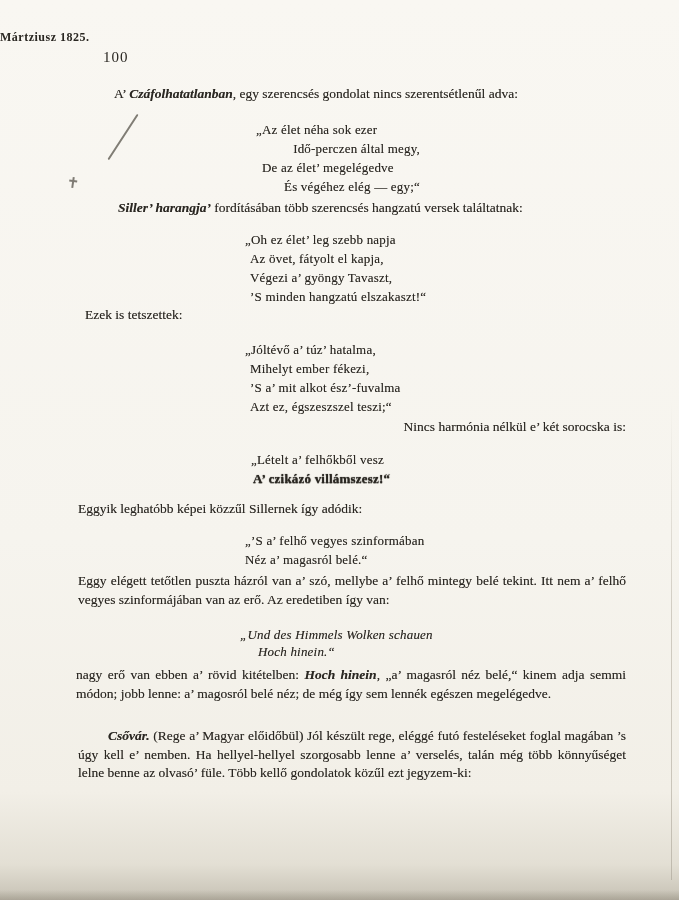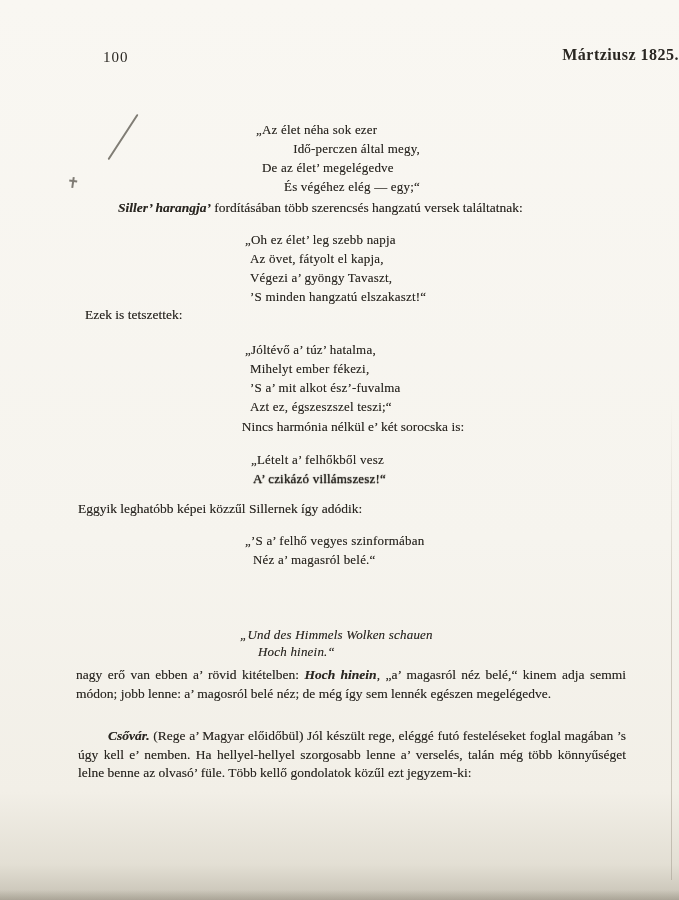--- a/index.html
+++ b/index.html
@@ -8,34 +8,34 @@
     position: relative;
     width: 679px;
     height: 900px;
     background: linear-gradient(180deg, #f9f7f2 0%, #f6f4ee 60%, #f2efe7 88%, #e3dfd4 96%, #c6c1b4 100%);
     color: #2a2722;
     font-family: "Liberation Serif", "DejaVu Serif", serif;
     overflow: hidden;
   }
   .abs { position: absolute; }
   .pagenum { top: 49px; left: 103px; font-size: 15px; letter-spacing: 1px; }
-  .header-title { top: 46px; left: 0; width: 100%; text-align: right; font-weight: bold; font-size: 16px; letter-spacing: 0.5px; }
+  .header-title { top: 30px; left: 0; width: 100%; text-align: left; font-weight: bold; font-size: 12px; letter-spacing: 0.5px; }
   .para { font-size: 13.5px; line-height: 18.5px; text-align: justify; margin: 0; text-shadow: 0 0 0.4px rgba(42,38,30,0.45); }
   .verse { font-size: 13px; line-height: 19px; letter-spacing: 0.2px; text-shadow: 0 0 0.4px rgba(42,38,30,0.45); }
   .vl { white-space: nowrap; }
   .i1 { margin-left: 22px; text-align: right; }
   .i2 { margin-left: 6px; }
   .i3 { margin-left: 28px; }
   .s1 { margin-left: 5px; }
-  .s2 { margin-left: 8px; }
+  .s2 { }
   .s3 { margin-left: 18px; }
   .s4 { margin-left: 2px; }
   em.bi { font-style: italic; font-weight: bold; }
   .italic { font-style: italic; }
-  .smudge { font-weight: normal; text-shadow: 0 0 1px rgba(30,28,22,0.85), 0 1px 0.5px rgba(30,28,22,0.35); filter: blur(0.2px); text-align: center; }
+  .smudge { font-weight: bold; text-shadow: 0 0 1px rgba(30,28,22,0.85), 0 1px 0.5px rgba(30,28,22,0.35); filter: blur(0.2px); text-align: center; }
   .slash {
     top: 110px; left: 122px; width: 2px; height: 54px;
     background: #58544b; transform: rotate(33deg); border-radius: 2px; opacity: 0.75;
   }
   .mark-t { top: 177px; left: 72px; width: 2px; height: 11px; background: #4c4840; opacity: 0.7; transform: rotate(8deg); }
   .mark-t::after { content: ""; position: absolute; top: 3px; left: -3px; width: 8px; height: 1.5px; background: #4c4840; }
   .edge-right {
     top: 400px; right: 7px; width: 1px; height: 480px;
     background: linear-gradient(180deg, transparent, #b2ac9f 45%, #a39d90); opacity: 0.55;
   }
@@ -50,20 +50,21 @@
 <div class="page">
 
   <div class="abs pagenum">100</div>
   <div class="abs header-title">Mártziusz 1825.</div>
 
   <div class="abs slash"></div>
   <div class="abs mark-t"></div>
   <div class="abs edge-right"></div>
   <div class="abs edge-bottom"></div>
 
+  <p class="abs para" style="top:85px;left:80px;width:546px;text-indent:34px"><span>A’ </span><em class="bi">Czáfolhatatlanban</em><span>, egy szerencsés gondolat nincs szerentsétlenűl adva:</span></p>
 
   <div class="abs verse" style="top:120px;left:256px">
     <div class="vl">„Az élet néha sok ezer</div>
     <div class="vl i1">Idő-perczen által megy,</div>
     <div class="vl i2">De az élet’ megelégedve</div>
     <div class="vl i3">És végéhez elég — egy;“</div>
   </div>
 
   <p class="abs para" style="top:199px;left:80px;width:546px;text-indent:38px"><em class="bi">Siller’ harangja’</em><span> fordításában több szerencsés hangzatú versek találtatnak:</span></p>
 
@@ -76,34 +77,35 @@
 
   <p class="abs para" style="top:306px;left:85px;width:541px;text-align:left"><span>Ezek is tetszettek:</span></p>
 
   <div class="abs verse" style="top:340px;left:245px">
     <div class="vl">„Jóltévő a’ túz’ hatalma,</div>
     <div class="vl s1">Mihelyt ember fékezi,</div>
     <div class="vl s1">’S a’ mit alkot ész’-fuvalma</div>
     <div class="vl s1">Azt ez, égszeszszel teszi;“</div>
   </div>
 
-  <p class="abs para" style="top:418px;left:80px;width:546px;text-align:center"><span>Nincs harmónia nélkül e’ két sorocska is:</span></p>
+  <p class="abs para" style="top:418px;left:80px;width:546px;text-align:right"><span>Nincs harmónia nélkül e’ két sorocska is:</span></p>
 
   <div class="abs verse" style="top:450px;left:251px">
     <div class="vl">„Lételt a’ felhőkből vesz</div>
     <div class="vl s4 smudge">A’ czikázó villámszesz!“</div>
   </div>
 
   <p class="abs para" style="top:500px;left:78px;width:548px;text-align:left"><span>Eggyik leghatóbb képei közzűl Sillernek így adódik:</span></p>
 
   <div class="abs verse" style="top:531px;left:245px">
     <div class="vl">„’S a’ felhő vegyes szinformában</div>
     <div class="vl s2">Néz a’ magasról belé.“</div>
   </div>
 
+  <p class="abs para" style="top:572px;left:78px;width:548px"><span>Eggy elégett tetőtlen puszta házról van a’ szó, mellybe a’ felhő mintegy belé tekint. Itt nem a’ felhő vegyes szinformájában van az erő. Az eredetiben így van:</span></p>
 
   <div class="abs verse italic" style="top:626px;left:240px;line-height:17px">
     <div class="vl">„Und des Himmels Wolken schauen</div>
     <div class="vl s3">Hoch hinein.“</div>
   </div>
 
   <p class="abs para" style="top:727px;left:78px;width:548px;text-indent:30px"><em class="bi">Csővár.</em><span> (Rege a’ Magyar előidőbül) Jól készült rege, eléggé futó festeléseket foglal magában ’s úgy kell e’ nemben. Ha hellyel-hellyel szorgosabb lenne a’ verselés, talán még több könnyűséget lelne benne az olvasó’ füle. Több kellő gondolatok közűl ezt jegyzem-ki:</span></p>
 
   <p class="abs para" style="top:666px;left:76px;width:550px"><span>nagy erő van ebben a’ rövid kitételben: </span><em class="bi">Hoch hinein</em><span>, „a’ magasról néz belé,“ kinem adja semmi módon; jobb lenne: a’ magosról belé néz; de még így sem lennék egészen megelégedve.</span></p>
 

